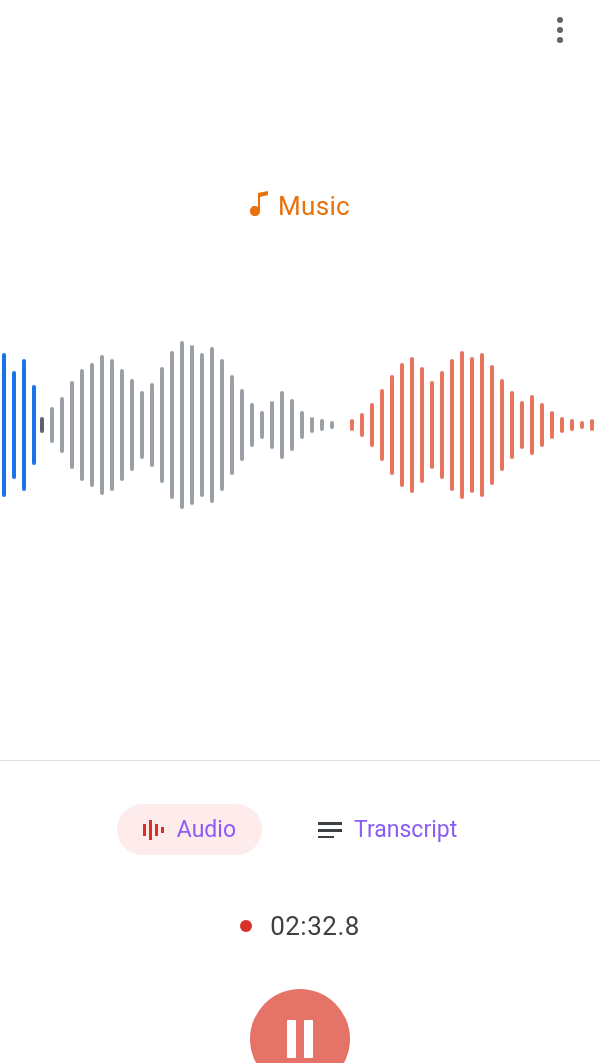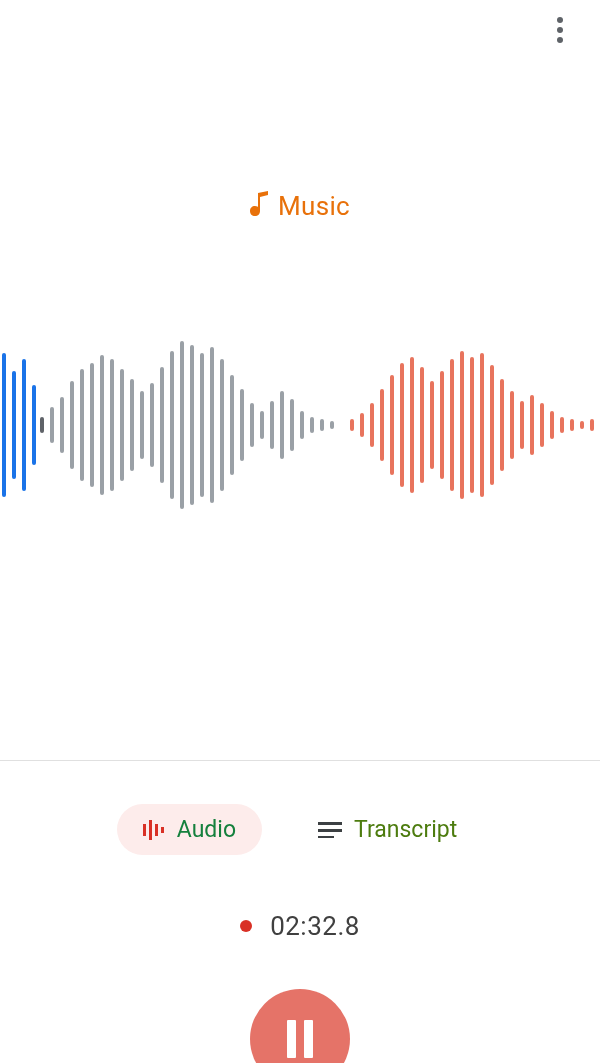--- a/index.html
+++ b/index.html
@@ -19,22 +19,22 @@
     .waveform { position: absolute; top: 275px; left: 0; width: 600px; height: 180px; }
     .wave-svg { width: 600px; height: 180px; display: block; }
 
     .divider { position: absolute; top: 700px; left: 0; width: 600px; height: 1px; background: #e0e0e0; }
 
     .controls { position: absolute; top: 700px; left: 0; width: 600px; height: 363px; display: flex; flex-direction: column; align-items: center; }
 
     .tabs { display: flex; gap: 30px; align-items: center; margin-top: 44px; }
     .tab { display: flex; align-items: center; gap: 12px; padding: 12px 26px; border-radius: 26px; cursor: pointer; }
     .tab-active { background: #fdeceb; }
-    .tab-active .tab-label { color: #15803d; font-size: 23px; font-weight: 400; }
-    .tab-inactive .tab-label { color: #4d7c0f; font-size: 23px; font-weight: 400; }
+    .tab-active .tab-label { color: #8b5cf6; font-size: 23px; font-weight: 400; }
+    .tab-inactive .tab-label { color: #8b5cf6; font-size: 23px; font-weight: 400; }
 
     .time-row { display: flex; align-items: center; gap: 18px; margin-top: 56px; }
     .rec-dot { width: 12px; height: 12px; border-radius: 50%; background: #D93025; }
     .time-text { color: #404040; font-size: 26px; letter-spacing: 0.5px; }
 
     .pause-btn { margin-top: 48px; width: 100px; height: 100px; border-radius: 50%; background: #E57368; display: flex; justify-content: center; align-items: center; cursor: pointer; }
   </style>
 </head>
 <body>
 

